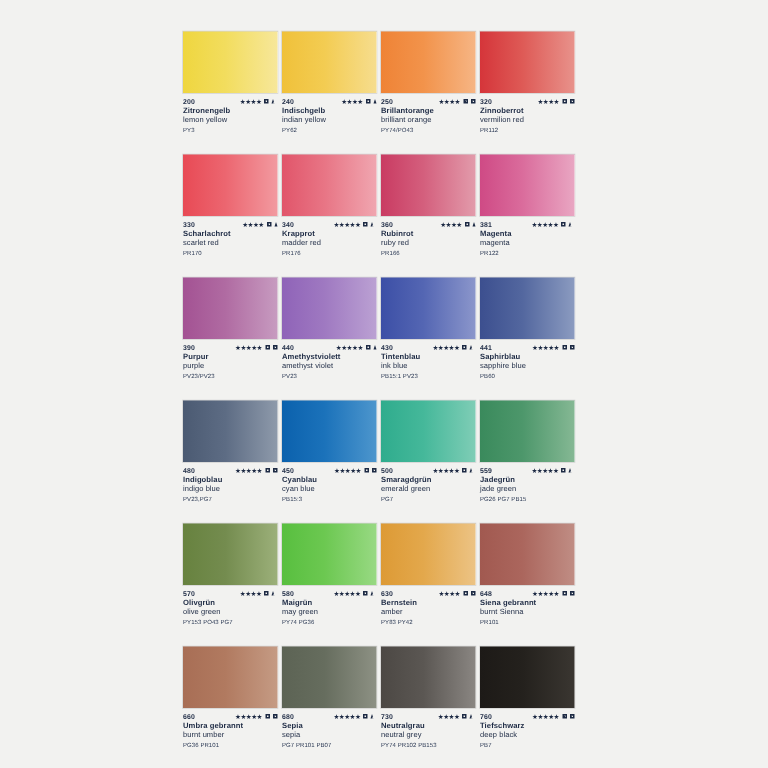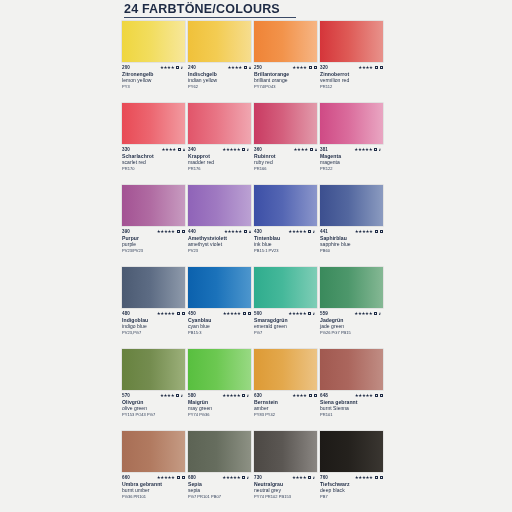--- a/index.html
+++ b/index.html
@@ -184,24 +184,20 @@
     color: #2c3a55;
     white-space: nowrap;
     letter-spacing: 0.05px;
   }
 </style>
 </head>
 <body>
 
 <div id="page">
 
-  <div id="title-block">
-    <div id="chart-title">24 FARBTÖNE/COLOURS</div>
-    <div id="title-rule"></div>
-  </div>
 
   <div id="swatch-grid">
       <div class="cell">
         <div class="swatch" style="background: linear-gradient(90deg, rgb(239, 214, 63) 0%, rgb(242, 221, 94) 45%, rgb(247, 231, 154) 100%);"></div>
         <div class="label">
           <div class="lbl-top">
             <span class="code">200</span>
             <span class="marks">
               <span class="stars">★★★★</span>
               <span class="sym-square half"></span>

